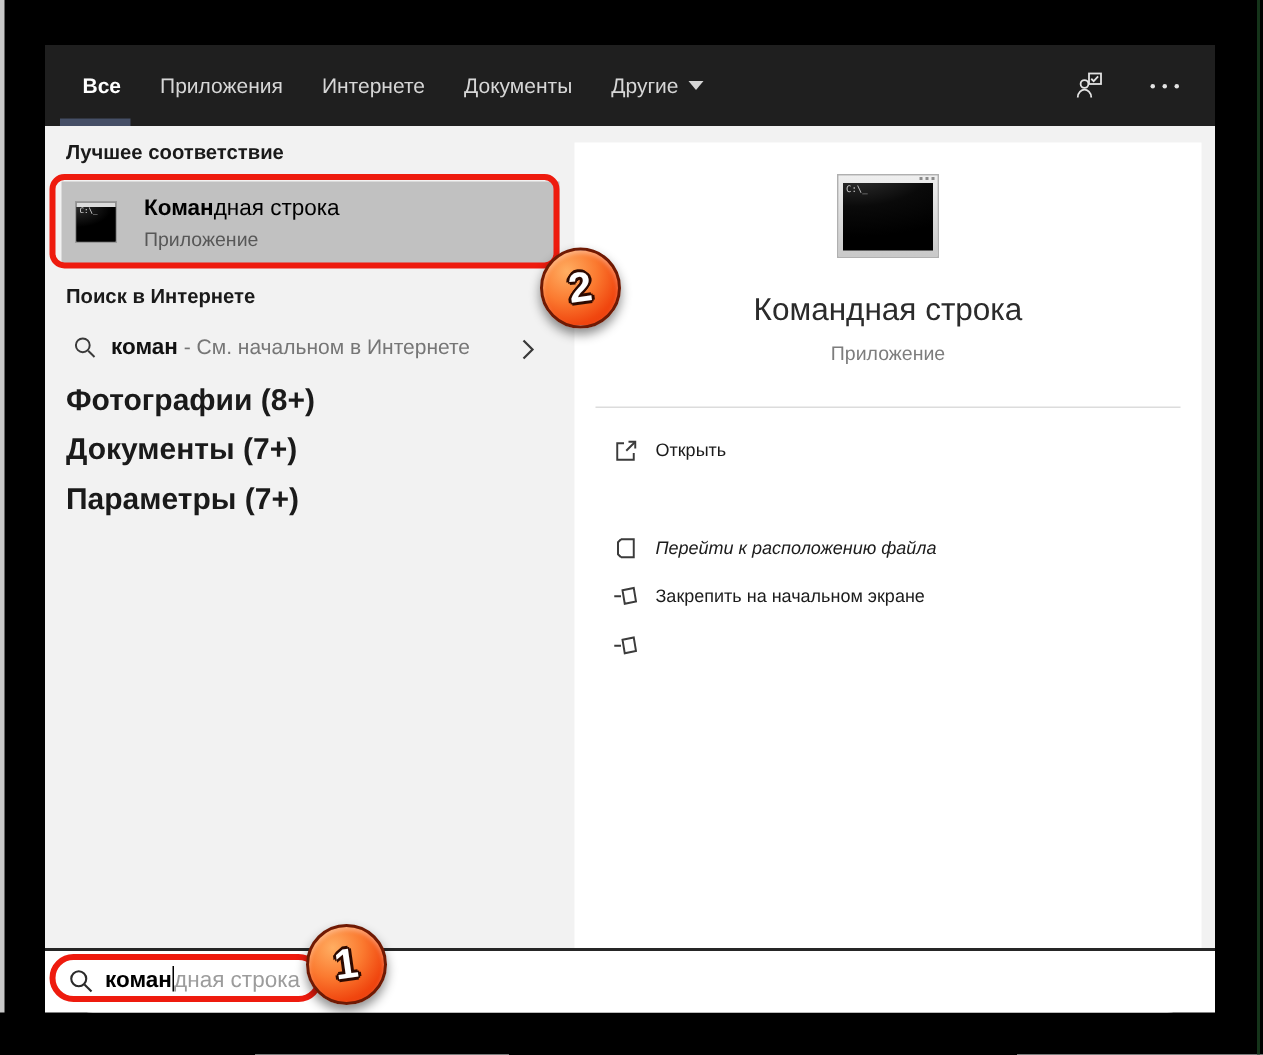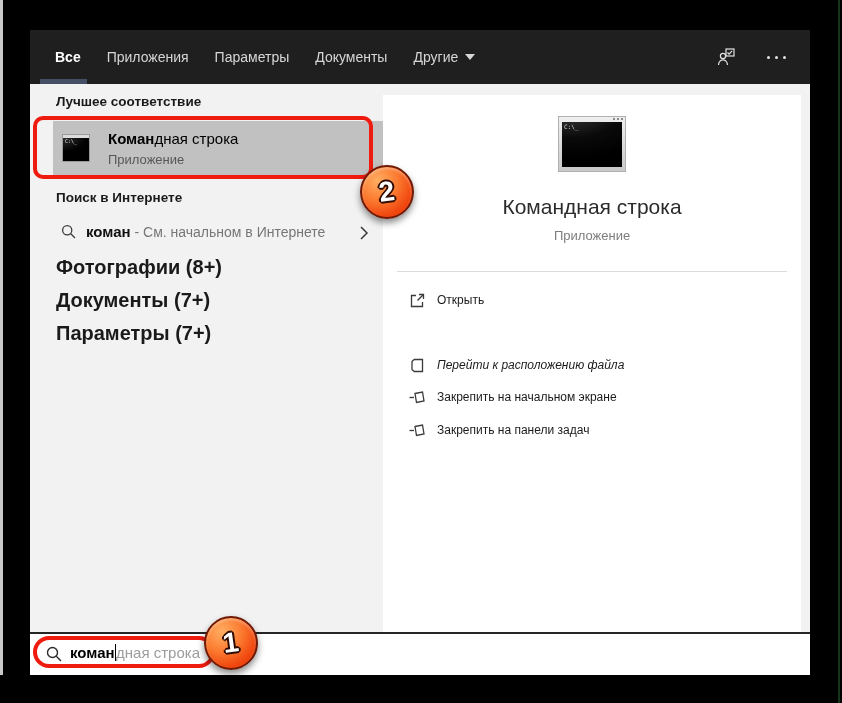--- a/index.html
+++ b/index.html
@@ -22,21 +22,21 @@
   .tab.active{color:#fff;font-weight:700;}
   .tab-underline{position:absolute;left:10px;bottom:0;width:47px;height:5px;background:#454f66;}
   .tab-dropdown{display:flex;align-items:center;gap:7px;}
   .tri-down{width:0;height:0;border-left:5px solid transparent;border-right:5px solid transparent;border-top:6px solid #d6d6d6;}
   .tabbar-spacer{flex:1;}
   .tabbar-icon{display:flex;align-items:center;justify-content:center;width:24px;height:24px;}
   .dots{display:flex;gap:5px;}
   .dots i{width:3px;height:3px;border-radius:50%;background:#e3e3e3;}
 
   
-  .left-panel{position:absolute;left:16px;top:54px;width:345px;height:548px;background:#f2f2f2;}
+  .left-panel{position:absolute;left:4px;top:54px;width:345px;height:548px;background:#f2f2f2;}
   .section-header{position:absolute;left:10px;font-size:13.5px;font-weight:700;color:#1a1a1a;}
   .best-match-item{position:absolute;left:7px;top:37px;width:332px;height:55px;background:#c1c1c1;}
   .bm-icon{position:absolute;left:9px;top:13px;width:28px;height:28px;background:#000;border:1px solid #9a9a9a;box-sizing:border-box;}
   .bm-icon .tbar{position:absolute;left:0;top:0;width:100%;height:3px;background:#dcdcdc;}
   .bm-icon .prompt{position:absolute;left:2px;top:4px;color:#e8e8e8;font-size:5px;line-height:5px;font-family:"DejaVu Sans Mono",monospace;}
   .bm-icon .glow{position:absolute;left:0;top:3px;right:0;bottom:0;background:radial-gradient(ellipse 140% 90% at 0% 0%,#2e2e2e 0%,#000 65%);}
   .bm-title{position:absolute;left:55px;top:9px;font-size:15px;color:#000;white-space:nowrap;}
   .bm-title .hl{font-weight:700;}
   .bm-sub{position:absolute;left:55px;top:31px;font-size:13px;color:#575757;}
   .web-suggest-row{position:absolute;left:0px;top:134px;width:345px;height:32px;}
@@ -91,21 +91,21 @@
 <body>
 
 <div class="edge-left"></div>
 <div class="edge-right"></div>
 
 <div class="search-window">
 
   <div class="tabbar">
     <span class="tab active">Все</span>
     <span class="tab">Приложения</span>
-    <span class="tab">Параметры</span>
+    <span class="tab">Интернете</span>
     <span class="tab">Документы</span>
     <span class="tab tab-dropdown">
       <span>Другие</span>
       <span class="tri-down"></span>
     </span>
     <span class="tabbar-spacer"></span>
     <span class="tabbar-icon">
       <svg width="22" height="22" viewBox="0 0 22 22" fill="none" stroke="#e3e3e3" stroke-width="1.2">
         <rect x="11" y="3" width="8" height="7" fill="#1f1f1f"></rect>
         <path d="M12.5 6.5 l1.6 1.6 3-3.2"></path>
@@ -211,21 +211,20 @@
       <span class="a-label">Закрепить на начальном экране</span>
     </div>
 
     <div class="action-row" style="top:320px;">
       <span class="a-icon">
         <svg width="19" height="19" viewBox="0 0 19 19" fill="none" stroke="#3b3b3b" stroke-width="1.3">
           <line x1="1.5" y1="9.5" x2="6" y2="9.5"></line>
           <path d="M7 5.5 l7.5-1.5 1.5 9 -7.5 1.5 z"></path>
         </svg>
       </span>
-      <span class="a-label">Закрепить на панели задач</span>
     </div>
   </div>
 
   <div class="search-border"></div>
   <div class="search-row">
     <span class="sb-icon">
       <svg width="19" height="19" viewBox="0 0 19 19" fill="none" stroke="#2b2b2b" stroke-width="1.4">
         <circle cx="7.5" cy="7.5" r="5"></circle>
         <line x1="11.3" y1="11.3" x2="16" y2="16"></line>
       </svg>

